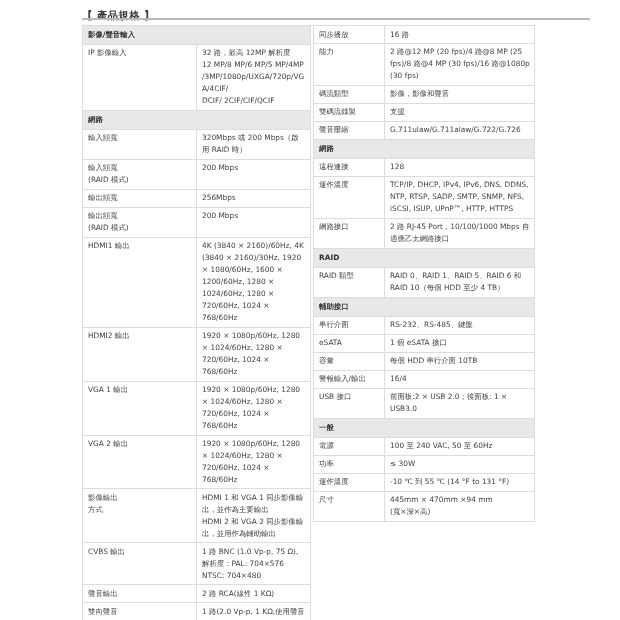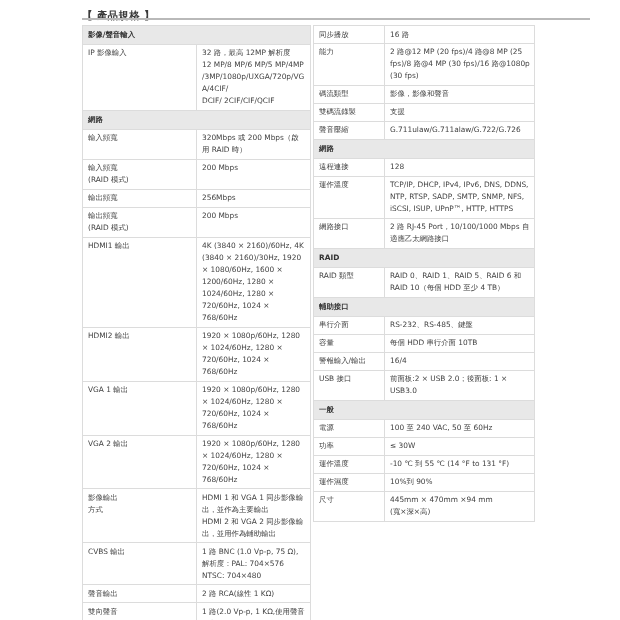--- a/index.html
+++ b/index.html
@@ -195,20 +195,24 @@
             <td class="v">RAID 0、RAID 1、RAID 5、RAID 6 和 RAID 10（每個 HDD 至少 4 TB）</td>
           </tr>
           <tr class="section">
             <td colspan="2">輔助接口</td>
           </tr>
           <tr>
             <td class="k">串行介面</td>
             <td class="v">RS-232、RS-485、鍵盤</td>
           </tr>
           <tr>
+            <td class="k">eSATA</td>
+            <td class="v">1 個 eSATA 接口</td>
+          </tr>
+          <tr>
             <td class="k">容量</td>
             <td class="v">每個 HDD 串行介面 10TB</td>
           </tr>
           <tr>
             <td class="k">警報輸入/輸出</td>
             <td class="v">16/4</td>
           </tr>
           <tr>
             <td class="k">USB 接口</td>
             <td class="v">前面板:2 × USB 2.0；後面板: 1 × USB3.0</td>
@@ -220,24 +224,20 @@
             <td class="k">電源</td>
             <td class="v">100 至 240 VAC, 50  至 60Hz</td>
           </tr>
           <tr>
             <td class="k">功率</td>
             <td class="v">≤ 30W</td>
           </tr>
           <tr>
             <td class="k">運作溫度</td>
             <td class="v">-10 ℃ 到 55 ℃ (14 °F to 131 °F)</td>
-          </tr>
-          <tr>
-            <td class="k">運作濕度</td>
-            <td class="v">10%到 90%</td>
           </tr>
           <tr>
             <td class="k">尺寸</td>
             <td class="v">445mm × 470mm ×94 mm<br>(寬×深×高)</td>
           </tr>
         </tbody>
     </table>
   </div>
 
 </div>

